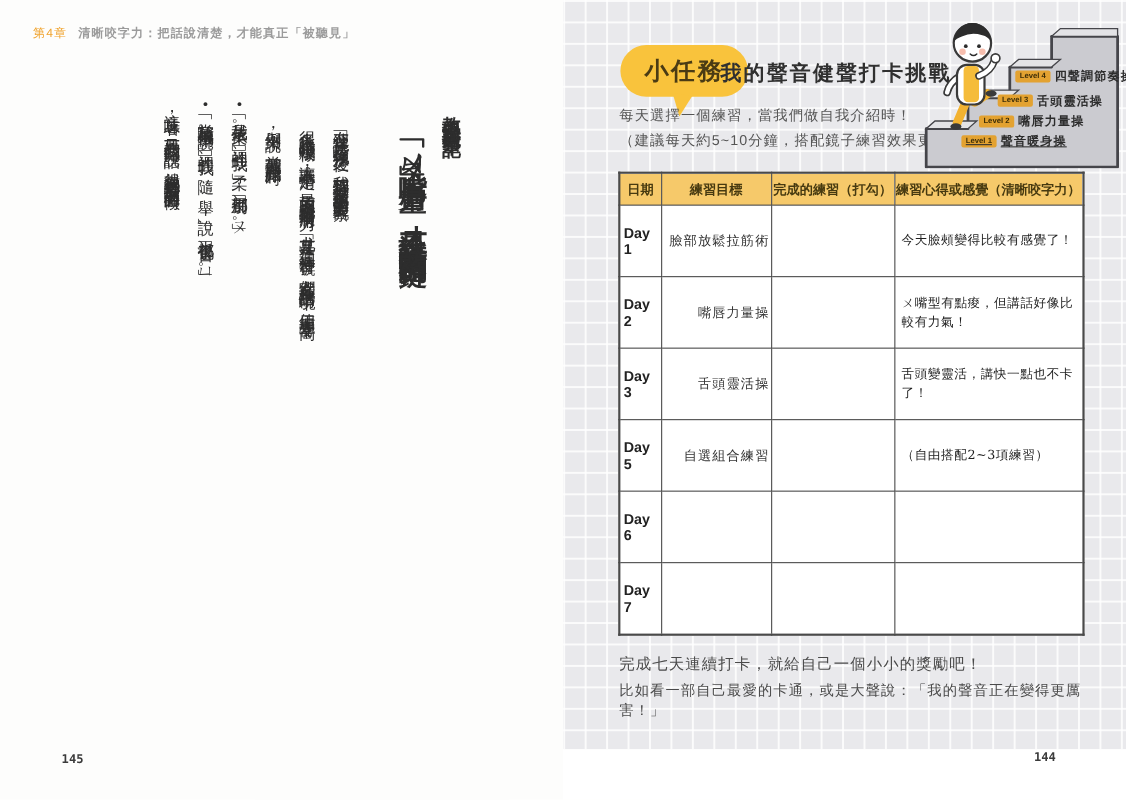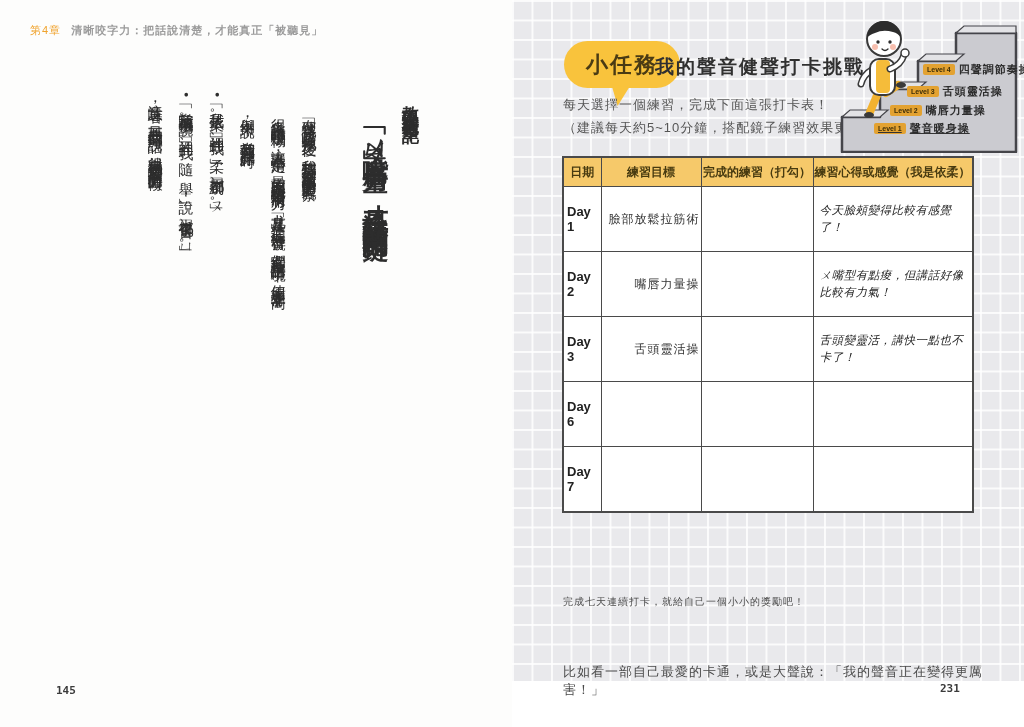--- a/index.html
+++ b/index.html
@@ -59,27 +59,27 @@
   }
   .checkin-table th,.checkin-table td{border:1.5px solid #4a4a4a;overflow:hidden;}
   .checkin-table th{
     background:#f6c96a;color:#473a10;font-size:12px;font-weight:bold;
     height:24px;padding:2px 1px;letter-spacing:0px;white-space:nowrap;
   }
   .checkin-table td{height:56px;background:#fff;vertical-align:middle;}
   .col-day{width:38px;} .col-goal{width:100px;} .col-done{width:112px;} .col-note{width:158px;}
   td.cell-day{font-weight:bold;font-size:13px;color:#222;padding-left:3px;}
   td.cell-goal{font-size:12px;color:#333;text-align:right;letter-spacing:1px;}
-  td.cell-note{padding:4px 6px;font-style:italic;}
+  td.cell-note{padding:4px 6px;}
   .handwriting{
     font-family:"DejaVu Serif",serif;font-size:11.5px;color:#1e1e1e;line-height:1.5;
     letter-spacing:0.5px;
   }
-  .rp-footer1{position:absolute;left:51px;top:595px;font-size:10px;color:#4a4a4a;letter-spacing:1px;}
-  .rp-footer2{position:absolute;left:51px;top:619px;font-size:13px;color:#4a4a4a;letter-spacing:1px;margin-top:44px;}
+  .rp-footer1{position:absolute;left:51px;top:595px;font-size:14px;color:#4a4a4a;letter-spacing:1px;}
+  .rp-footer2{position:absolute;left:51px;top:619px;font-size:13px;color:#4a4a4a;letter-spacing:1px;}
   .pageno-right{position:absolute;left:428px;top:682px;font-size:11px;font-weight:bold;color:#3b3b3b;font-family:"DejaVu Sans Mono",monospace;}
 </style>
 </head>
 <body>
 
 <div class="left-page">
   <div class="chapter-header">
     <span class="chapter-no">第4章</span><span class="chapter-title">清晰咬字力：把話說清楚，才能真正「被聽見」</span>
   </div>
 
@@ -96,21 +96,21 @@
 
   <div class="pageno-left">145</div>
 </div>
 
 <div class="right-page">
 
   <div class="task-bubble">小任務</div>
   <div class="task-bubble-tail"></div>
   <div class="rp-title">我的聲音健聲打卡挑戰</div>
 
-  <div class="rp-intro1">每天選擇一個練習，完成下面這張打卡表！</div>
+  <div class="rp-intro1">每天選擇一個練習，當我們做自我介紹時！</div>
   <div class="rp-intro2">（建議每天約5~10分鐘，搭配鏡子練習效果更好）</div>
 
   <svg class="stairs-illu" viewBox="0 0 192 148">
 
     <path d="M14,147 L14,112 L52,112 L52,84 L90,84 L90,56 L128,56 L128,28 L188,28 L188,147 Z" fill="#cbcbd0" stroke="#45454a" stroke-width="2.5" stroke-linejoin="round"></path>
     <polygon points="14,112 52,112 60,105 22,105" fill="#e3e3e6" stroke="#45454a" stroke-width="1.2"></polygon>
     <polygon points="52,84 90,84 98,77 60,77" fill="#e3e3e6" stroke="#45454a" stroke-width="1.2"></polygon>
     <polygon points="90,56 128,56 136,49 98,49" fill="#e3e3e6" stroke="#45454a" stroke-width="1.2"></polygon>
     <polygon points="128,28 188,28 188,21 136,21" fill="#e3e3e6" stroke="#45454a" stroke-width="1.2"></polygon>
 
@@ -163,21 +163,21 @@
         <col class="col-day">
         <col class="col-goal">
         <col class="col-done">
         <col class="col-note">
       </colgroup>
     <thead>
       <tr>
         <th>日期</th>
         <th>練習目標</th>
         <th>完成的練習（打勾）</th>
-        <th>練習心得或感覺（我是依柔）</th>
+        <th>練習心得或感覺（清晰咬字力）</th>
       </tr>
     </thead>
     <tbody>
       <tr>
         <td class="cell-day">Day 1</td>
         <td class="cell-goal">臉部放鬆拉筋術</td>
         <td class="cell-done"></td>
         <td class="cell-note handwriting">今天臉頰變得比較有感覺了！</td>
       </tr>
       <tr>
@@ -186,31 +186,37 @@
         <td class="cell-done"></td>
         <td class="cell-note handwriting">ㄨ嘴型有點痠，但講話好像比較有力氣！</td>
       </tr>
       <tr>
         <td class="cell-day">Day 3</td>
         <td class="cell-goal">舌頭靈活操</td>
         <td class="cell-done"></td>
         <td class="cell-note handwriting">舌頭變靈活，講快一點也不卡了！</td>
       </tr>
       <tr>
+        <td class="cell-day">Day 5</td>
+        <td class="cell-goal">自選組合練習</td>
+        <td class="cell-done"></td>
+        <td class="cell-note handwriting">（自由搭配2~3項練習）</td>
+      </tr>
+      <tr>
         <td class="cell-day">Day 6</td>
         <td class="cell-goal"></td>
         <td class="cell-done"></td>
         <td class="cell-note handwriting"></td>
       </tr>
       <tr>
         <td class="cell-day">Day 7</td>
         <td class="cell-goal"></td>
         <td class="cell-done"></td>
         <td class="cell-note handwriting"></td>
       </tr>
     </tbody>
   </table>
 
   <div class="rp-footer1">完成七天連續打卡，就給自己一個小小的獎勵吧！</div>
   <div class="rp-footer2">比如看一部自己最愛的卡通，或是大聲說：「我的聲音正在變得更厲害！」</div>
 
-  <div class="pageno-right">231</div>
+  <div class="pageno-right">144</div>
 </div>
 
 </body></html>

